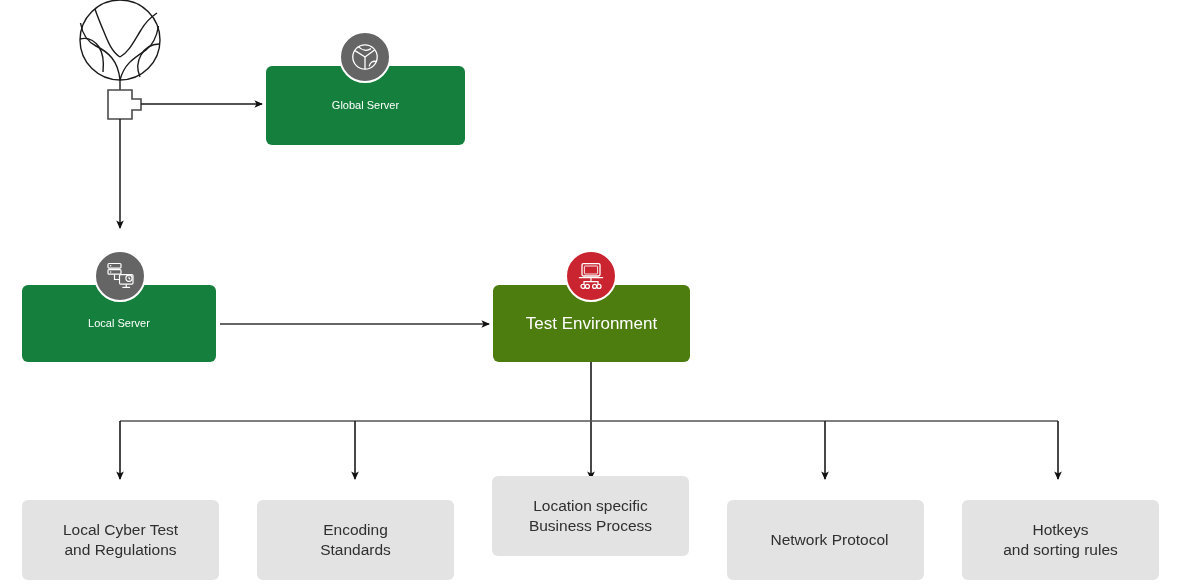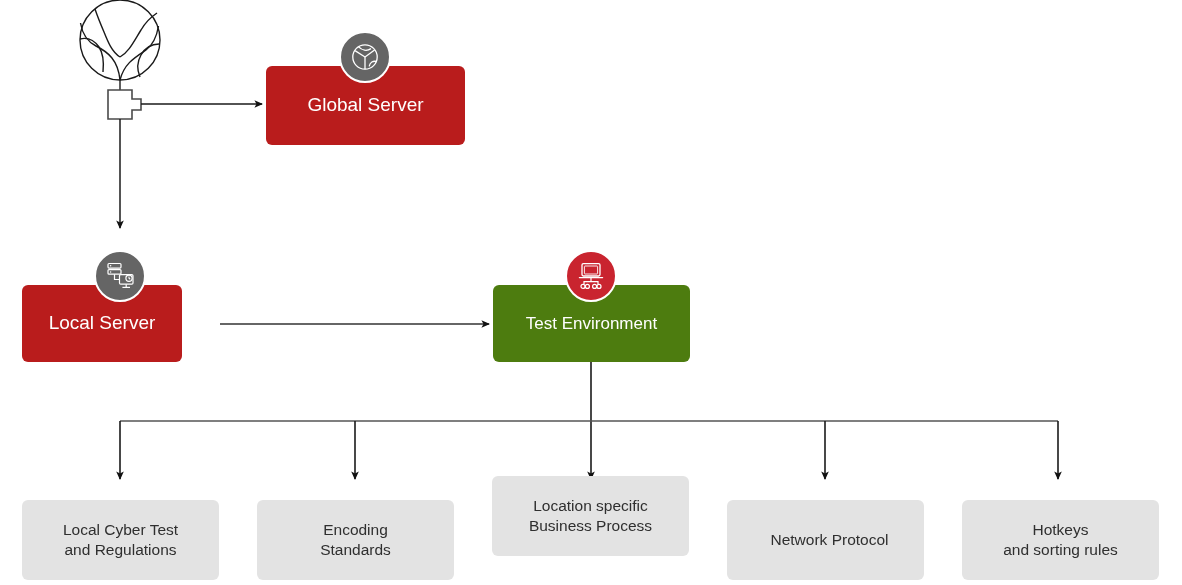--- a/index.html
+++ b/index.html
@@ -30,23 +30,23 @@
     position: absolute;
     box-sizing: border-box;
     border-radius: 6px;
     display: flex;
     align-items: center;
     justify-content: center;
     text-align: center;
     line-height: 1.28;
   }
   .node-dark {
-    background: #b91c1c;
+    background: #15803d;
     color: #ffffff;
-    font-size: 19px;
+    font-size: 11px;
   }
   .node-red {
     background: #4d7c0f;
     color: #ffffff;
     font-size: 17px;
   }
   .node-light {
     background: #e3e3e3;
     color: #2f2f2f;
     font-size: 15.5px;
@@ -121,21 +121,21 @@
     <svg width="30" height="30" viewBox="0 0 30 30">
       <circle cx="15" cy="15" r="12.2" fill="none" stroke="#ffffff" stroke-width="1.3"></circle>
       <path d="M15 15 L15 27.2" fill="none" stroke="#ffffff" stroke-width="1.3"></path>
       <path d="M15 15 L5 8.6" fill="none" stroke="#ffffff" stroke-width="1.3"></path>
       <path d="M15 15 L24.6 8" fill="none" stroke="#ffffff" stroke-width="1.3"></path>
       <path d="M8.4 4.6 C 12 8.5, 17 9.4, 21 6.6" fill="none" stroke="#ffffff" stroke-width="1.3"></path>
       <path d="M26.6 19.5 C 23 18.6, 20 20.3, 19.2 24.4" fill="none" stroke="#ffffff" stroke-width="1.3"></path>
     </svg>
   </div>
 
-  <div class="node-box node-dark" style="left:22px; top:285px; width:160px; height:77px;text-align:right;">
+  <div class="node-box node-dark" style="left:22px; top:285px; width:194px; height:77px;text-align:right;">
     <span class="node-label">Local Server</span>
   </div>
   <div class="badge badge-dark" style="left:94px; top:250px;">
     <svg width="32" height="32" viewBox="0 0 32 32">
       <rect x="4" y="3.5" width="13" height="4.6" rx="1" fill="none" stroke="#ffffff" stroke-width="1.2"></rect>
       <circle cx="6.6" cy="5.8" r="0.75" fill="#ffffff"></circle>
       <rect x="4" y="9.6" width="13" height="4.6" rx="1" fill="none" stroke="#ffffff" stroke-width="1.2"></rect>
       <circle cx="6.6" cy="11.9" r="0.75" fill="#ffffff"></circle>
       <path d="M10.5 14.2 L10.5 19.5 L16 19.5" fill="none" stroke="#ffffff" stroke-width="1.2"></path>
       <rect x="15.5" y="14.6" width="13.5" height="9.6" rx="1.2" fill="none" stroke="#ffffff" stroke-width="1.2"></rect>

